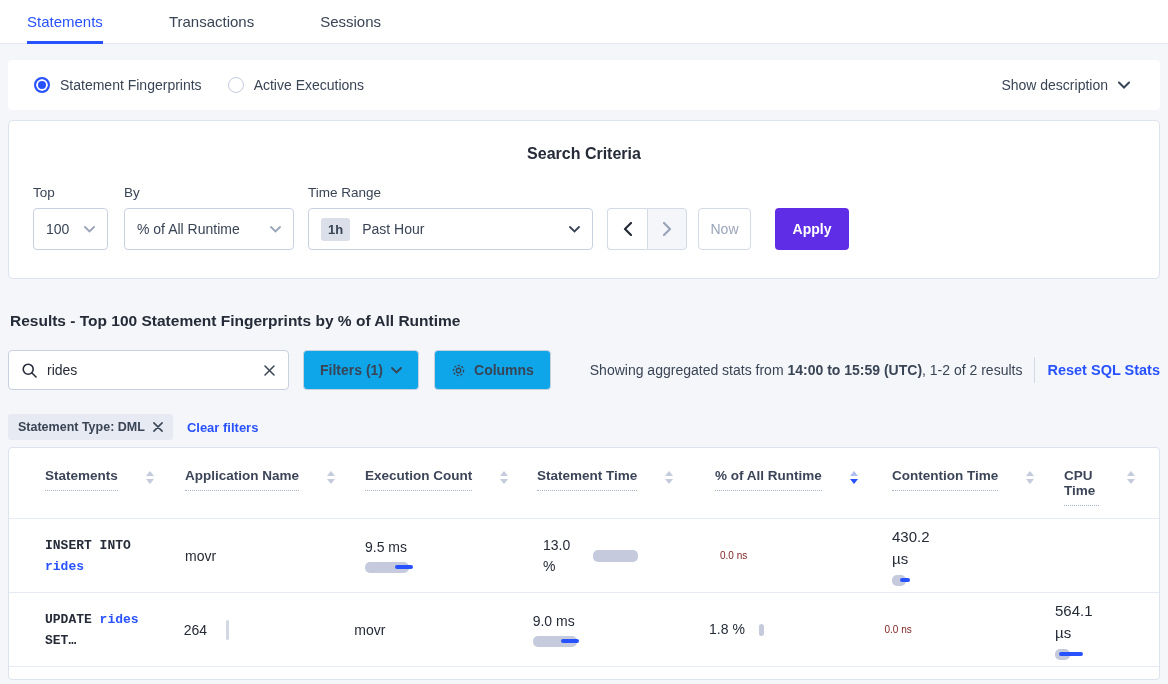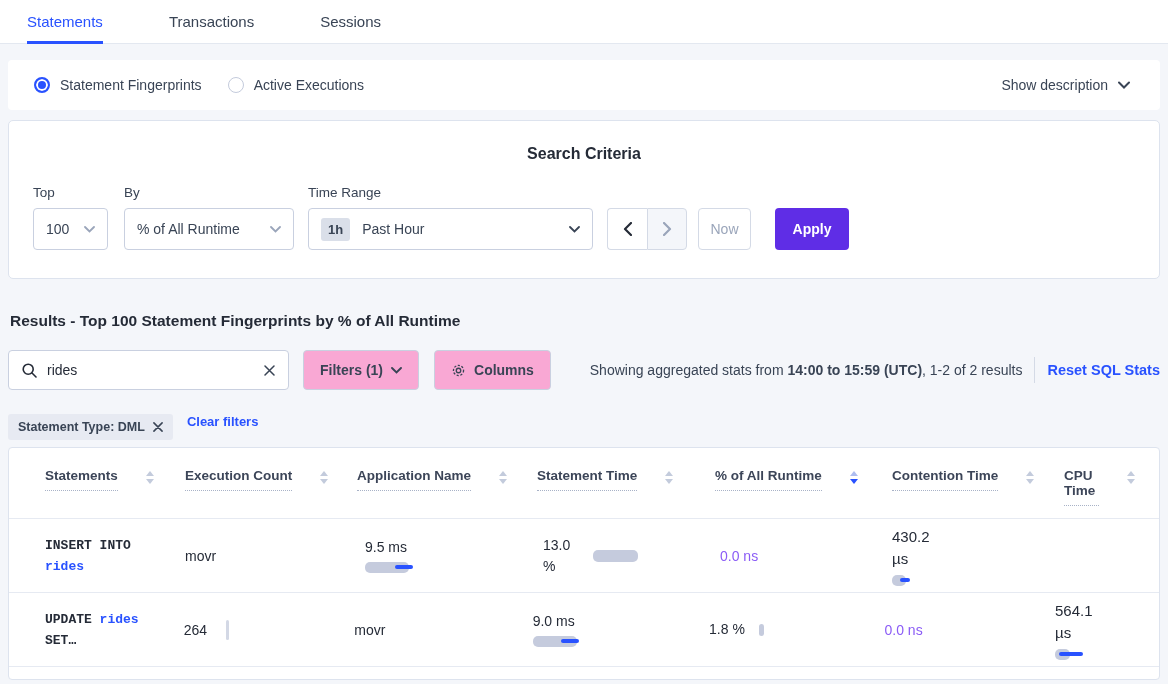--- a/index.html
+++ b/index.html
@@ -47,50 +47,50 @@
   .arrow-btn.left { border-radius:4px 0 0 4px; border-right:none; }
   .arrow-btn.right { border-radius:0 4px 4px 0; background:#f4f6fa; cursor:default; }
   .now-btn { margin-left:11px; width:53px; height:42px; border:1px solid #d4dae6; border-radius:4px; background:#fff; color:#9aa5ba; font-size:14px; display:flex; align-items:center; justify-content:center; cursor:pointer; }
   .apply-btn { margin-left:24px; width:74px; height:42px; border:none; border-radius:4px; background:#5f2de6; color:#fff; font-size:14px; font-weight:bold; display:flex; align-items:center; justify-content:center; cursor:pointer; }
 
   
   .results-heading { margin:33px 8px 0 10px; font-size:15.5px; font-weight:bold; color:#252b37; }
   .controls-row { margin:20px 8px 0; display:flex; align-items:center; }
   .searchbox { width:281px; height:40px; background:#fff; border:1px solid #c9d0e0; border-radius:4px; display:flex; align-items:center; padding:0 13px; }
   .search-text { margin-left:10px; font-size:14px; color:#252b37; flex:1; }
-  .btn-light { height:40px; background:#f9a8d4; border:1px solid #c9d0e0; border-radius:4px; display:flex; align-items:center; padding:0 16px; font-size:14px; font-weight:600; color:#394455; cursor:pointer; }
+  .btn-light { height:40px; background:#0ea5e9; border:1px solid #c9d0e0; border-radius:4px; display:flex; align-items:center; padding:0 16px; font-size:14px; font-weight:600; color:#394455; cursor:pointer; }
   .filters-btn { margin-left:14px; }
   .filters-btn svg { margin-left:8px; }
   .columns-btn { margin-left:15px; }
   .columns-btn svg { margin-right:8px; }
   .stats-line { margin-left:auto; font-size:14px; color:#394455; white-space:nowrap; }
   .stats-line b { font-weight:bold; }
   .v-div { width:1px; height:26px; background:#d4dae6; margin:0 12px; }
   .reset-link { color:#2952ff; font-size:14.5px; font-weight:600; white-space:nowrap; cursor:pointer; }
 
-  .chips-row { margin:24px 8px 0; display:flex; }
+  .chips-row { margin:24px 8px 0; display:flex; align-items:center; }
   .chip { background:#e7eaf2; border-radius:3px; padding:6px 10px; font-size:12.5px; font-weight:bold; color:#394455; display:flex; align-items:center; }
   .chip svg { margin-left:8px; cursor:pointer; }
   .clear-link { margin-left:14px; color:#2952ff; font-size:13px; font-weight:bold; cursor:pointer; }
 
   
   .table-panel { margin:7px 8px 8px; background:#fff; border:1px solid #dde3ee; border-radius:4px; padding-bottom:12px; }
   .thead { display:flex; padding:20px 24px 12px 36px; border-bottom:1px solid #e6eaf2; }
   .hc { display:flex; align-items:flex-start; }
   .hc0{width:140px} .hc1{width:172px} .hc2{width:180px} .hc3{width:178px} .hc4{width:177px} .hc5{width:172px} .hc6{flex:1}
   .hlabel { font-size:13.5px; font-weight:bold; color:#3c4558; padding-bottom:7px; border-bottom:1.5px dotted #a8b2c7; cursor:pointer; }
   .sort { display:flex; flex-direction:column; margin-left:28px; margin-top:3px; cursor:pointer; }
   .tri-up { width:0; height:0; border-left:4.5px solid transparent; border-right:4.5px solid transparent; border-bottom:5.5px solid #c3cbdc; margin-bottom:3px; }
   .tri-down { width:0; height:0; border-left:4.5px solid transparent; border-right:4.5px solid transparent; border-top:5.5px solid #c3cbdc; }
   .sort.active .tri-up { border-bottom-color:#aebdf0; }
   .sort.active .tri-down { border-top-color:#2952ff; }
 
   .trow { display:flex; align-items:center; height:74px; padding:0 24px 0 36px; border-bottom:1px solid #e6eaf2; }
   .c0{width:140px} .c1{width:172px; display:flex; align-items:center;} .c2{width:180px; font-size:14px; color:#252b37;}
-  .c3{width:178px} .c4{width:177px; display:flex; align-items:center;} .c5{width:172px; font-size:14px; color:#8b5cf6;} .c6{flex:1}
+  .c3{width:178px} .c4{width:177px; display:flex; align-items:center;} .c5{width:172px; font-size:10px; color:#7f1d1d;} .c6{flex:1}
   .stmt { font-family:"Liberation Mono", monospace; font-size:13px; line-height:21px; width:112px; color:#252b37; cursor:pointer;font-weight:bold; }
   .stmt .lnk { color:#2952ff; }
   .exec-val { font-size:14px; color:#252b37; }
   .exec-bar { width:3px; height:20px; background:#d3d8e5; border-radius:2px; margin-left:19px; }
   .metric-val { font-size:14px; color:#252b37; margin-bottom:7px; }
   .barwrap { position:relative; height:11px; width:80px; }
   .gbar { position:absolute; left:0; top:0; height:11px; border-radius:5px; background:#c5cbdd; }
   .bline { position:absolute; top:3.5px; height:4px; border-radius:2px; background:#2952ff; }
   .pct-txt { width:40px; font-size:14px; line-height:21px; color:#252b37; }
   .pct-bar { height:12px; border-radius:5px; background:#c5cbdd; margin-left:10px; }
@@ -219,29 +219,29 @@
 
 <div class="table-panel">
   <div class="thead">
     <div class="hc hc0">
         <span class="hlabel">Statements</span>
         <span class="sort">
           <span class="tri-up"></span>
           <span class="tri-down"></span>
         </span>
       </div>
+    <div class="hc hc2">
+        <span class="hlabel">Application Name</span>
+        <span class="sort">
+          <span class="tri-up"></span>
+          <span class="tri-down"></span>
+        </span>
+      </div>
     <div class="hc hc1">
         <span class="hlabel">Execution Count</span>
-        <span class="sort">
-          <span class="tri-up"></span>
-          <span class="tri-down"></span>
-        </span>
-      </div>
-    <div class="hc hc2">
-        <span class="hlabel">Application Name</span>
         <span class="sort">
           <span class="tri-up"></span>
           <span class="tri-down"></span>
         </span>
       </div>
     <div class="hc hc3">
         <span class="hlabel">Statement Time</span>
         <span class="sort">
           <span class="tri-up"></span>
           <span class="tri-down"></span>

